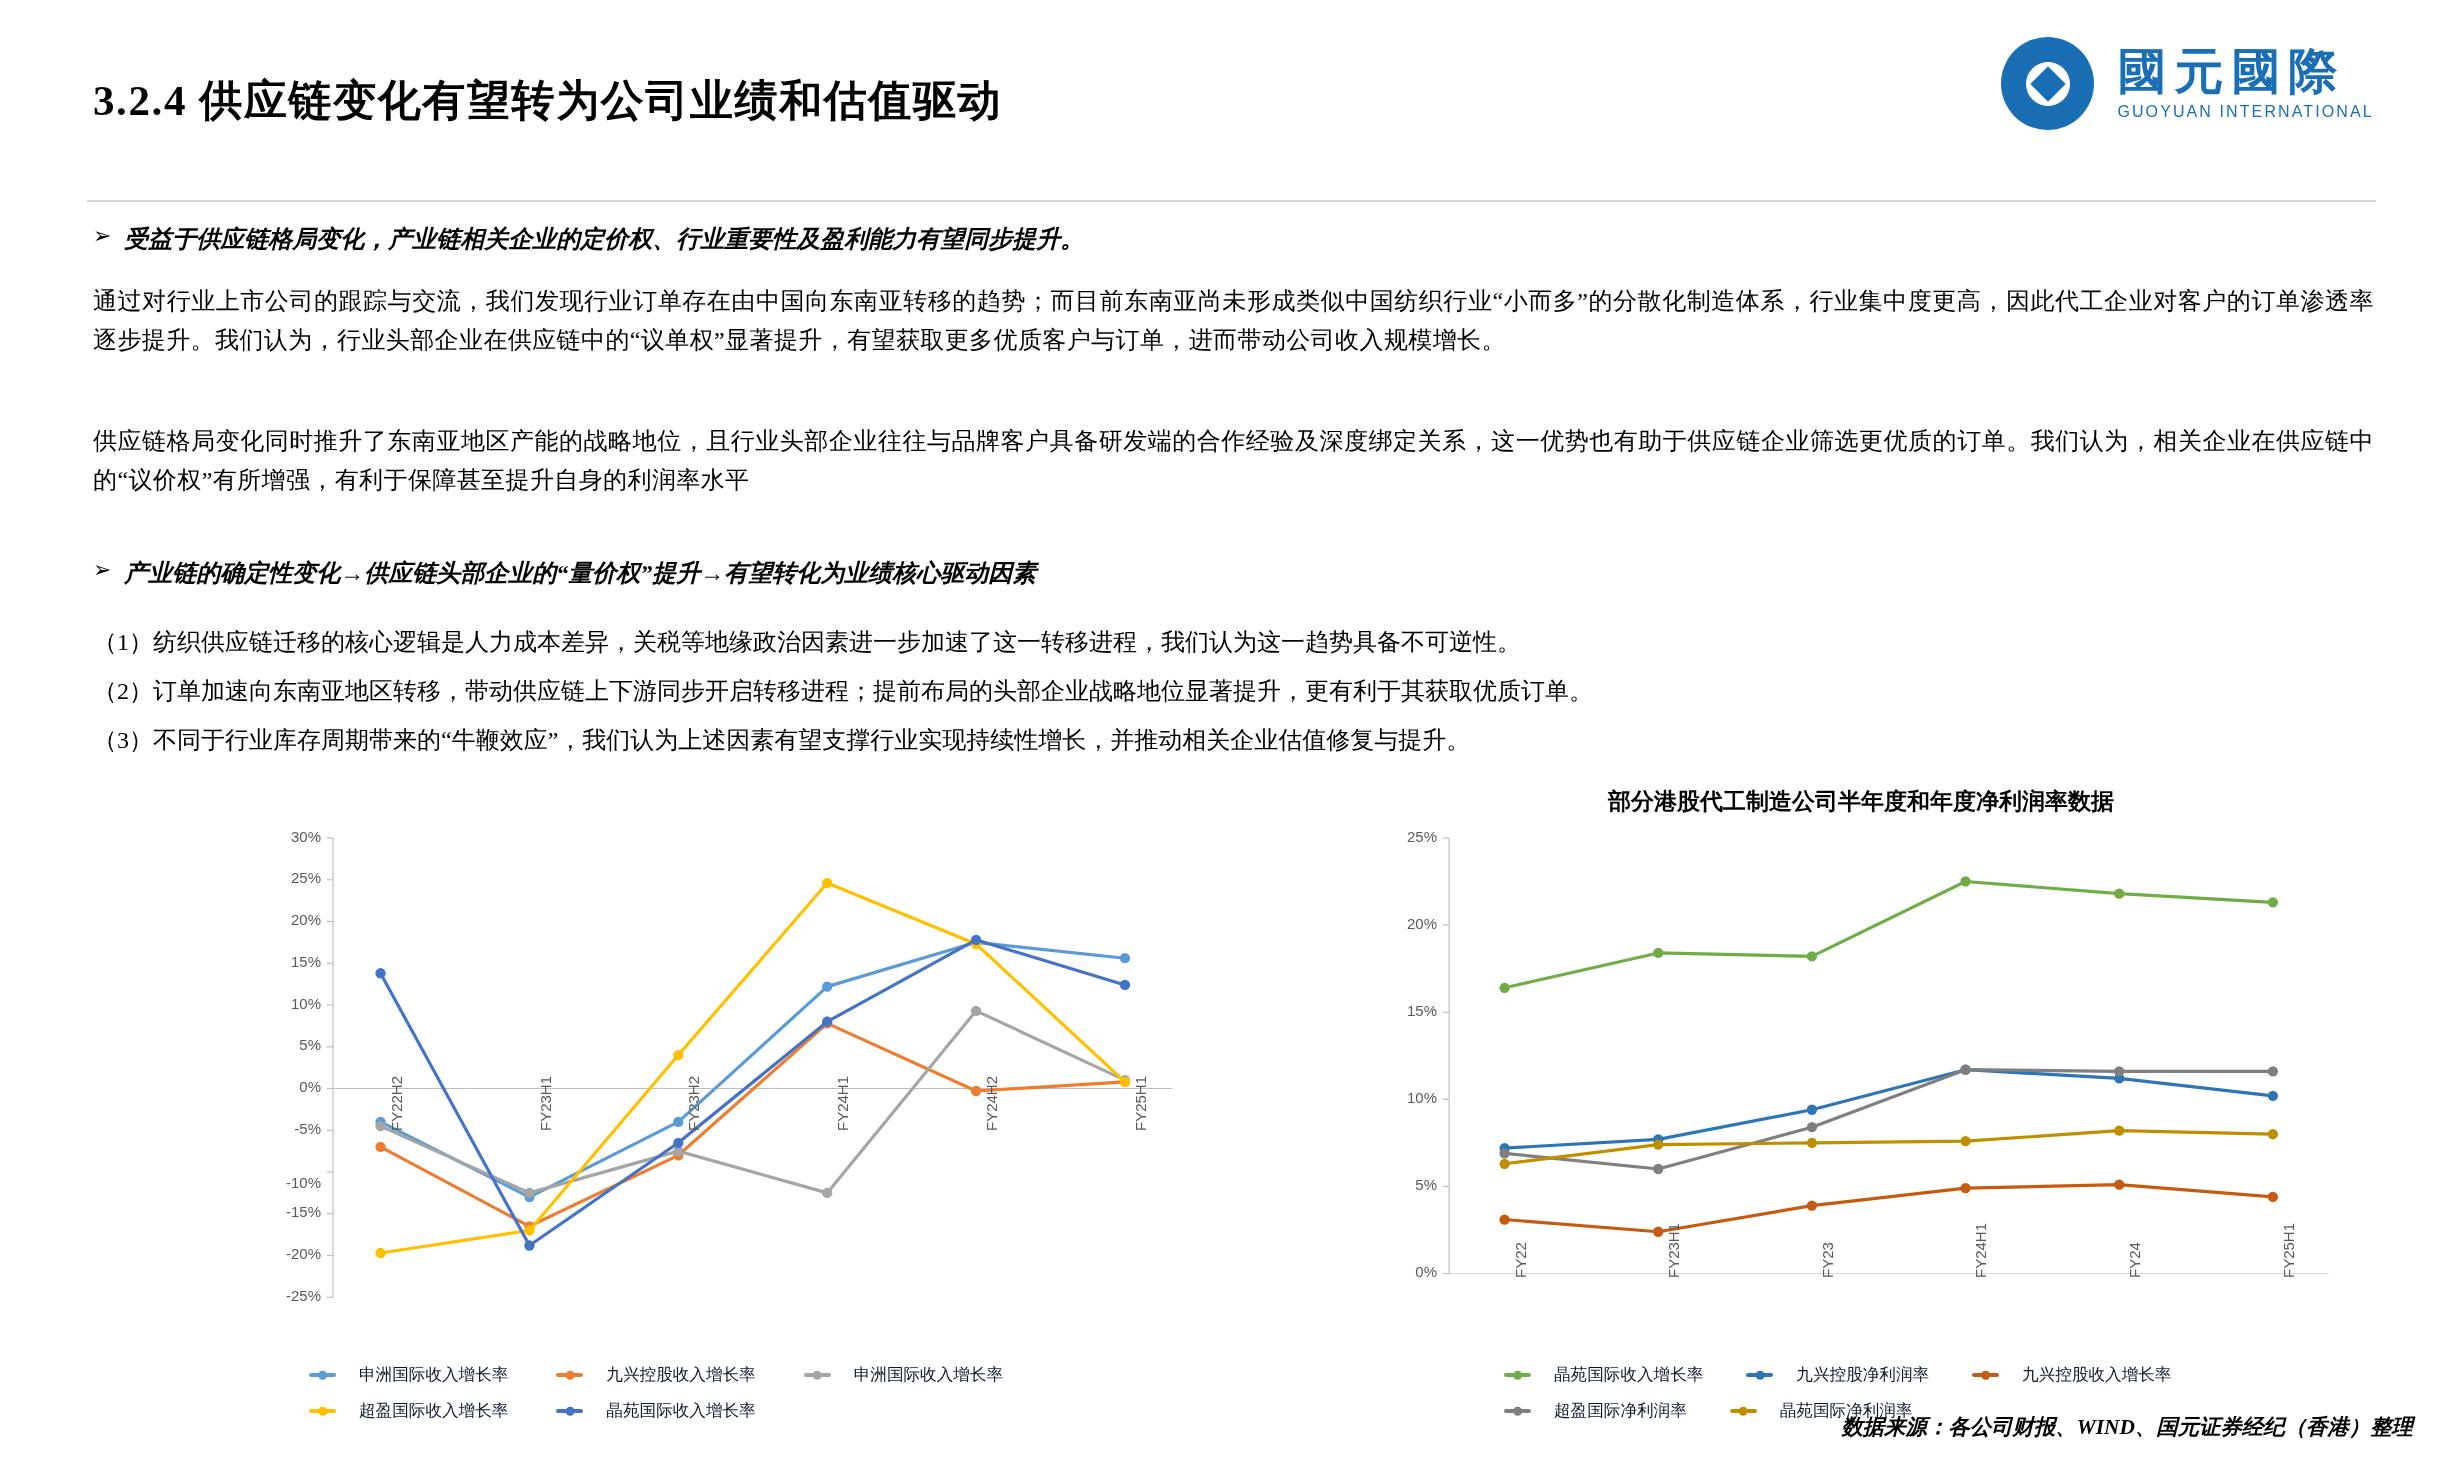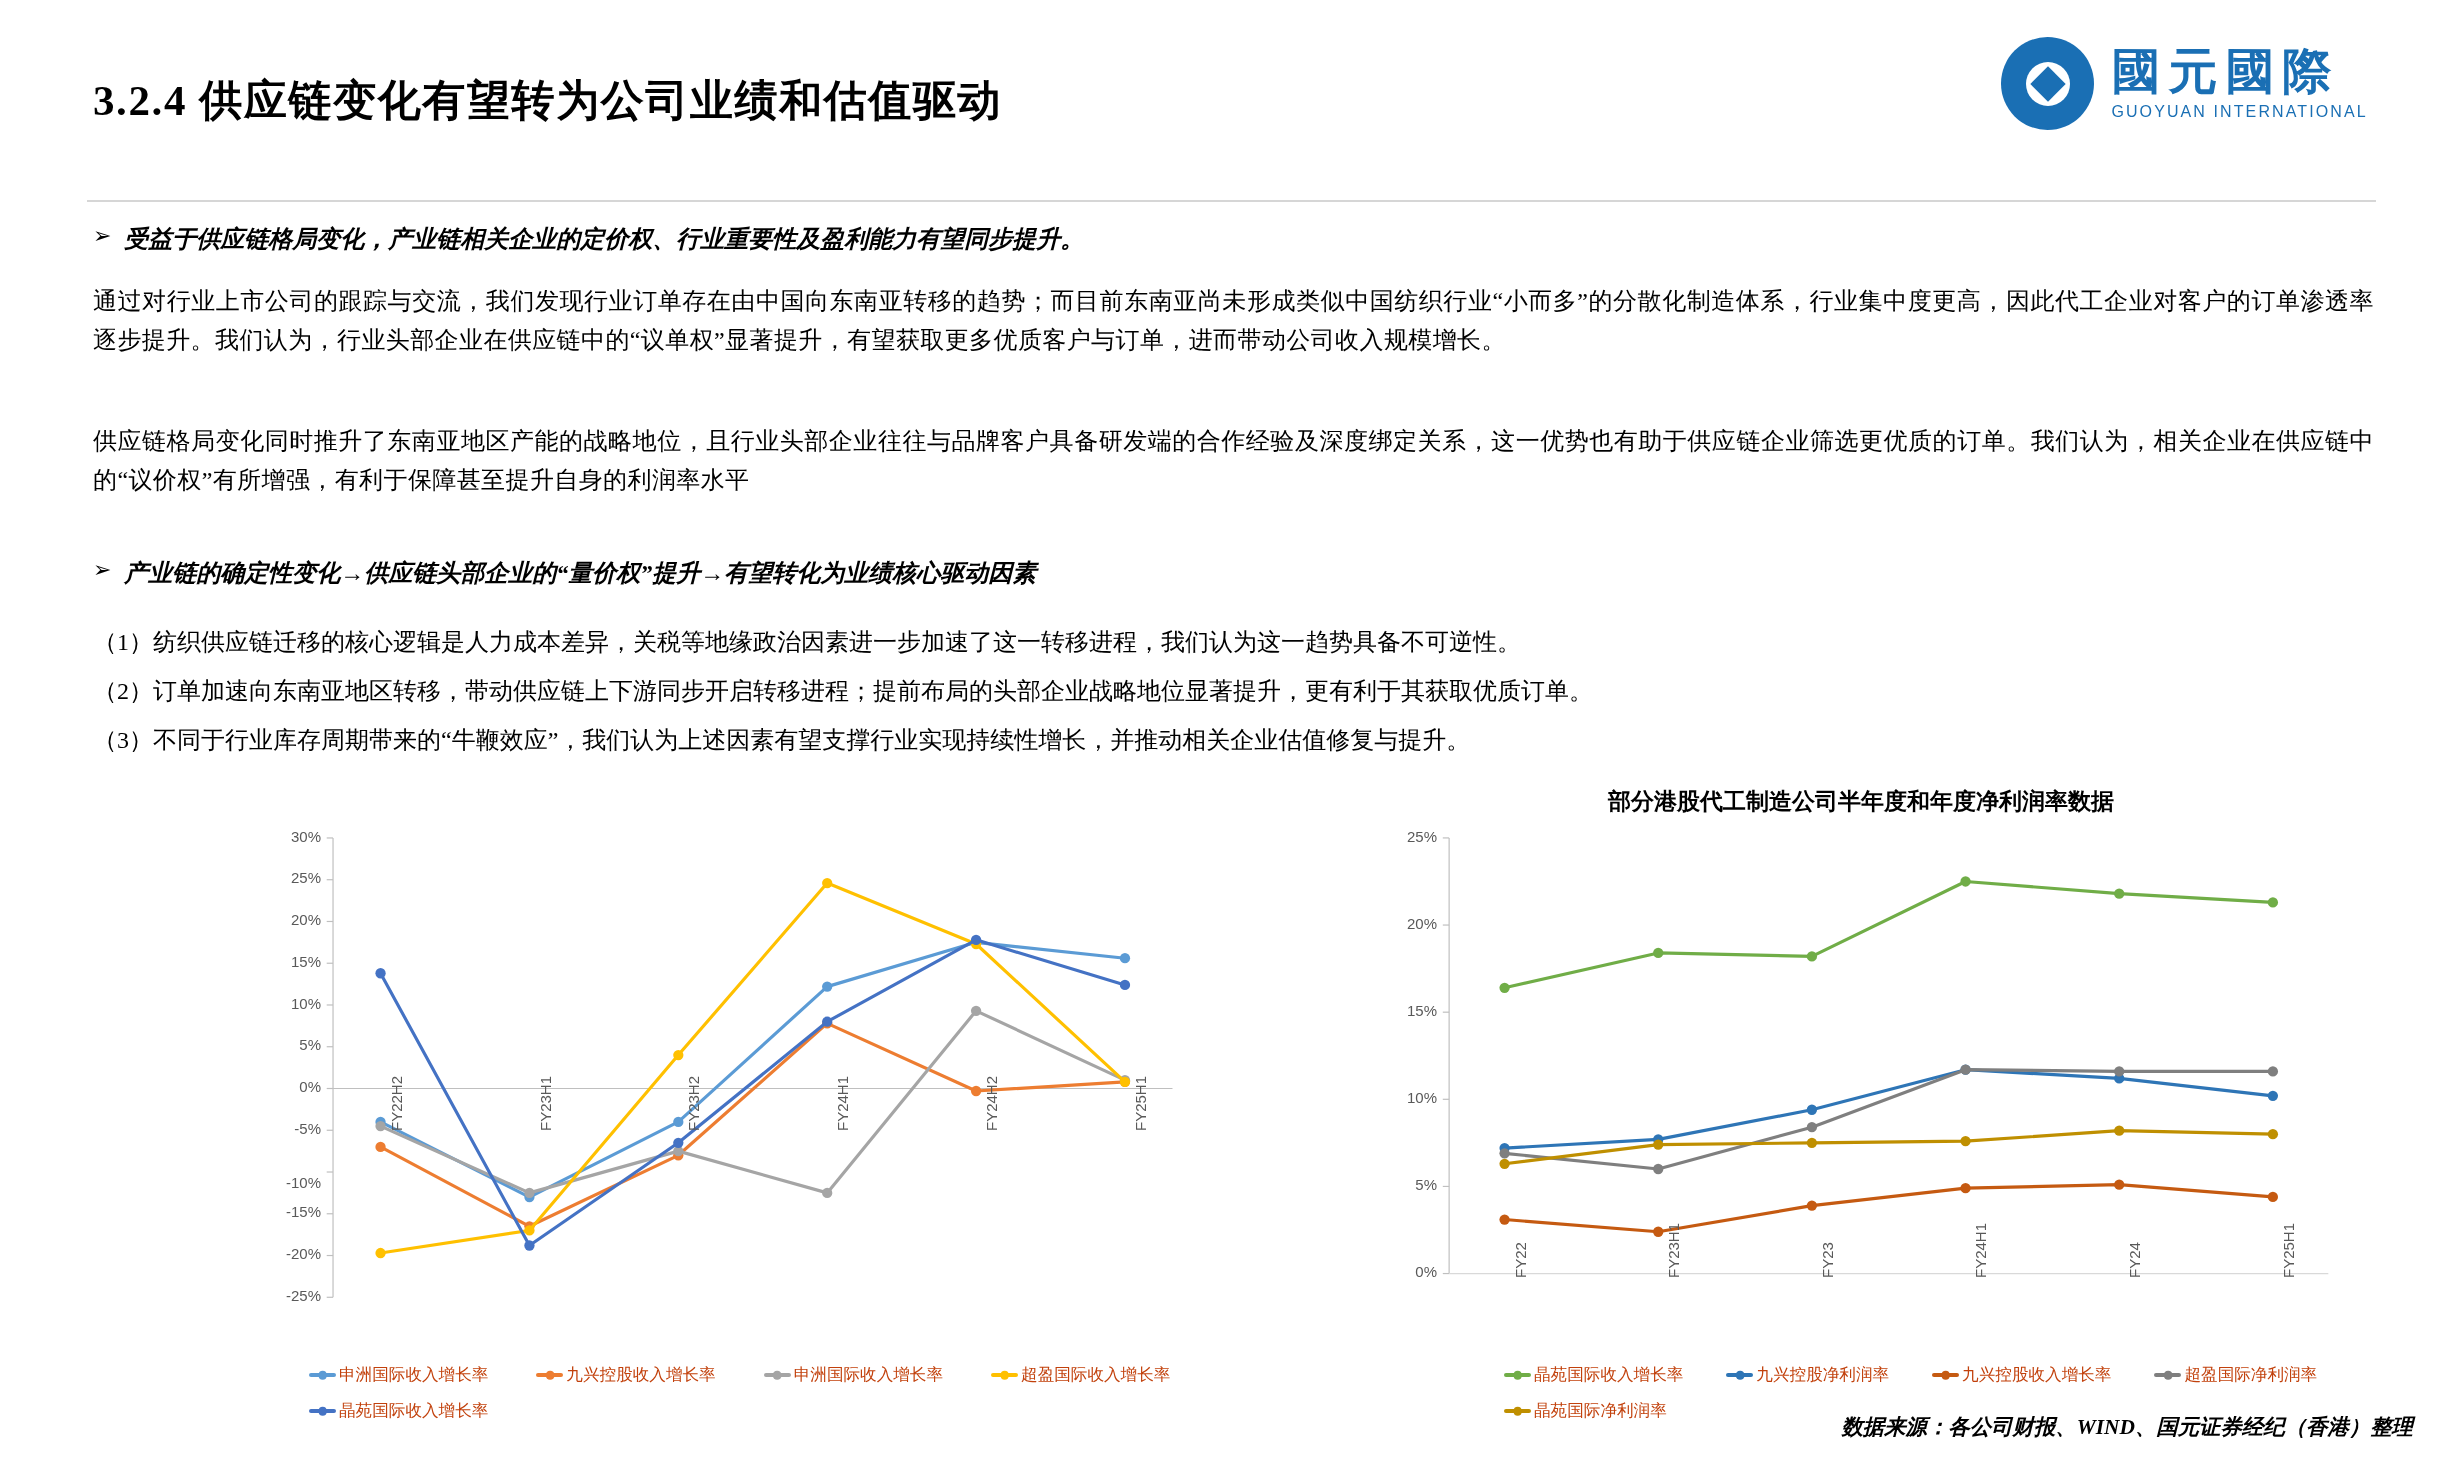--- a/index.html
+++ b/index.html
@@ -24,21 +24,21 @@
     content:"";position:absolute;left:50%;top:50%;
     transform:translate(-50%,-50%);
     width:44px;height:44px;border-radius:50%;
     background:#ffffff;
   }
   .logo-mark:before{
     content:"";position:absolute;left:50%;top:50%;
     transform:translate(-50%,-50%) rotate(45deg);
     width:25px;height:25px;background:#1a6fb4;z-index:2;
   }
-  .logo-text{display:flex;flex-direction:column;justify-content:center;}
+  .logo-text{display:flex;flex-direction:column;justify-content:center;margin-left:6px;}
   .logo-cn{
     font-size:49px;font-weight:bold;color:#1a6fb4;letter-spacing:8px;
     line-height:1.05;font-family:"Liberation Serif",serif;
   }
   .logo-en{
     font-size:16px;color:#1a6fb4;letter-spacing:2.1px;margin-top:4.8px;
     font-family:"Liberation Sans",sans-serif;
   }
   .title{
     position:absolute;left:93px;top:101px;transform:translateY(-50%);
@@ -81,22 +81,22 @@
   .xtick{
     position:absolute;font-size:15px;color:#595959;
     font-family:"Liberation Sans",sans-serif;
     transform-origin:left top;
     white-space:nowrap;
   }
   .legend{
     position:absolute;display:flex;flex-wrap:wrap;
   }
   .legend-item{
-    display:flex;align-items:center;gap:3px;
-    font-size:16.6px;color:#c2410c;
+    display:flex;align-items:center;gap:23px;
+    font-size:16.6px;color:#0f172a;
     font-family:"Liberation Serif",serif;
     white-space:nowrap;
   }
   .lg-swatch{width:27px;height:4px;border-radius:2.4px;position:relative;}
   .lg-swatch:after{
     content:"";position:absolute;left:50%;top:50%;transform:translate(-50%,-50%);
     width:8.7px;height:8.7px;border-radius:50%;background:inherit;
   }
   .source{
     position:absolute;right:49px;bottom:36px;

